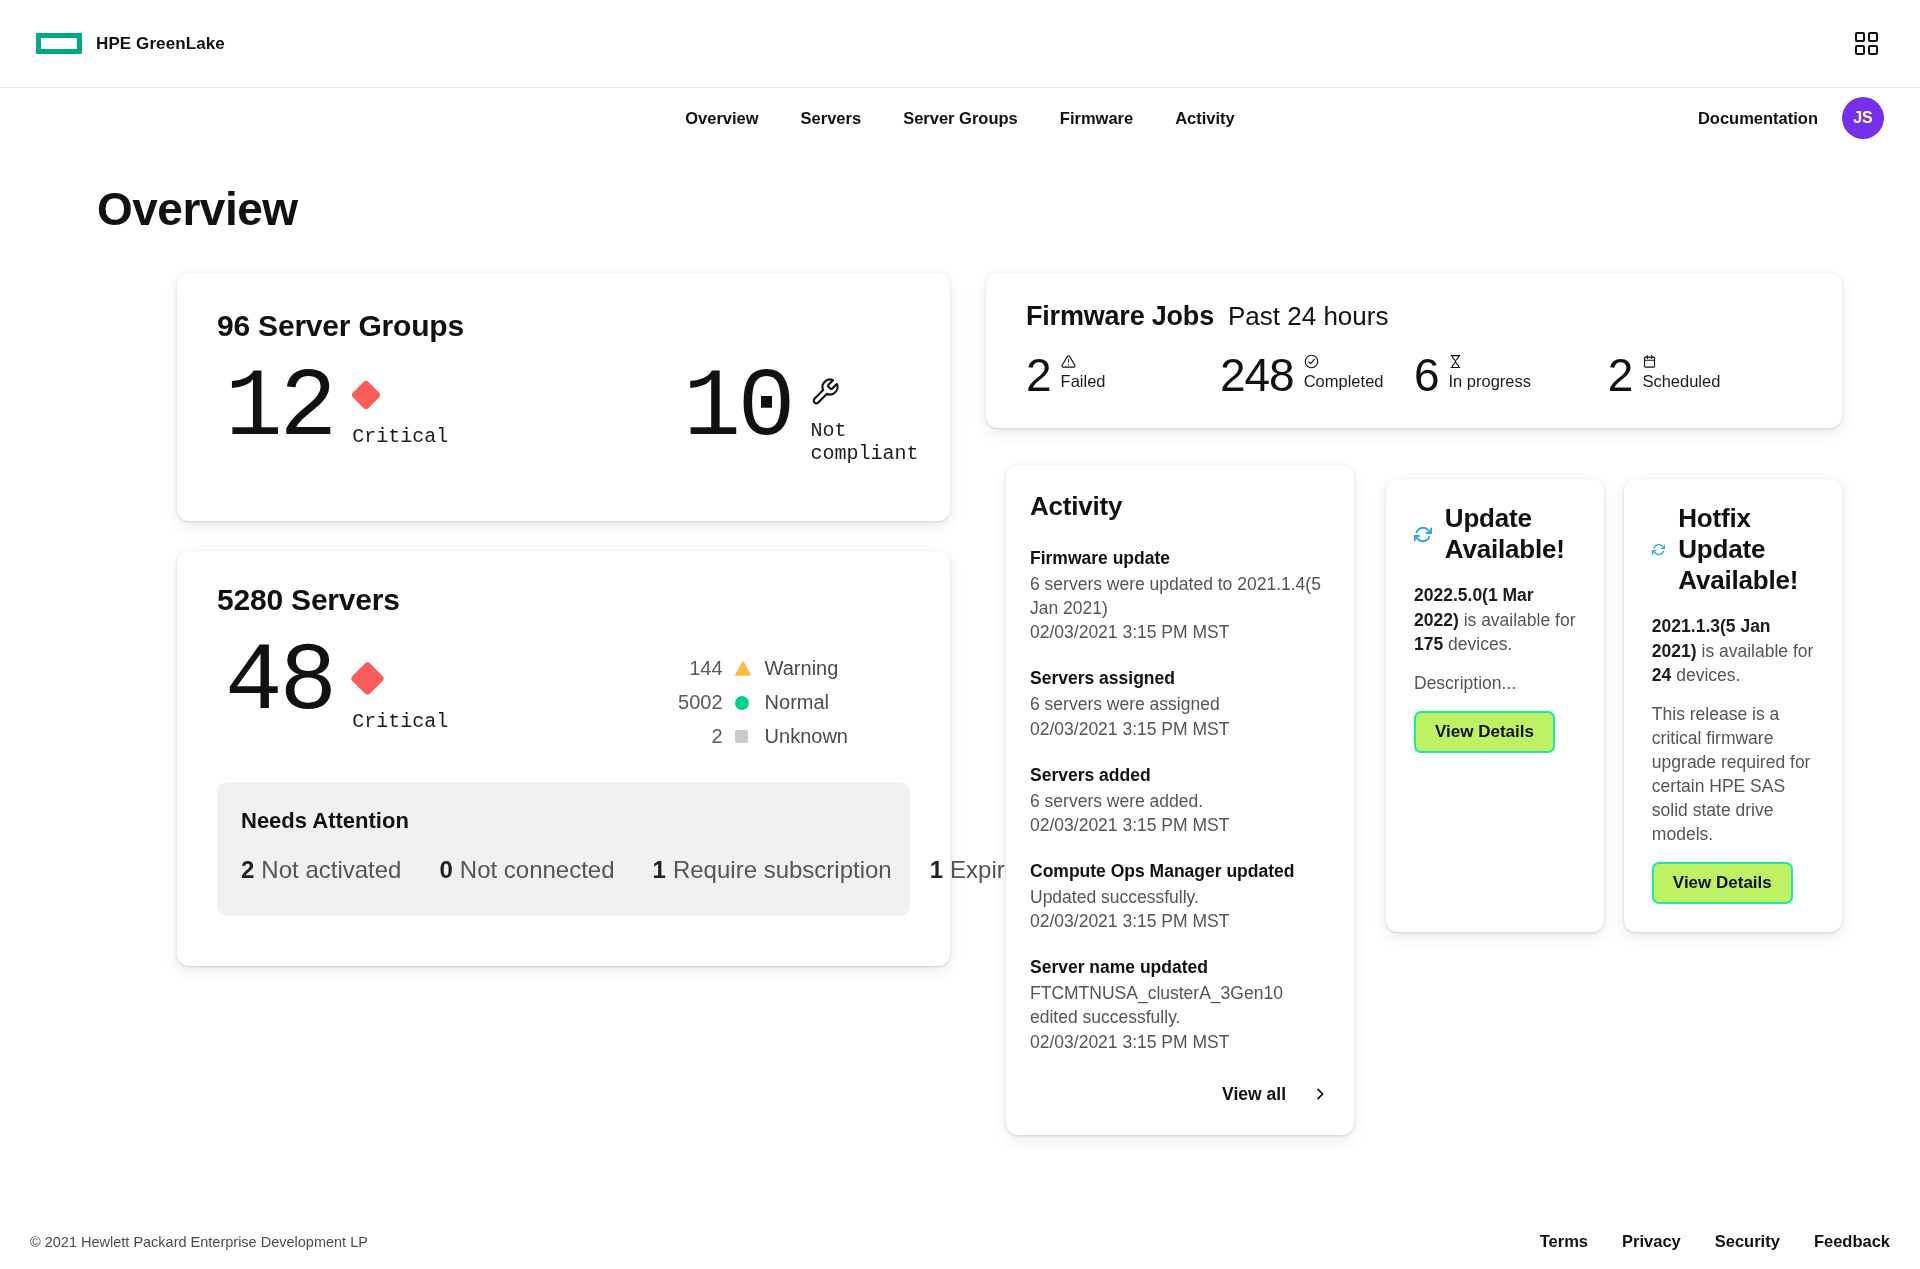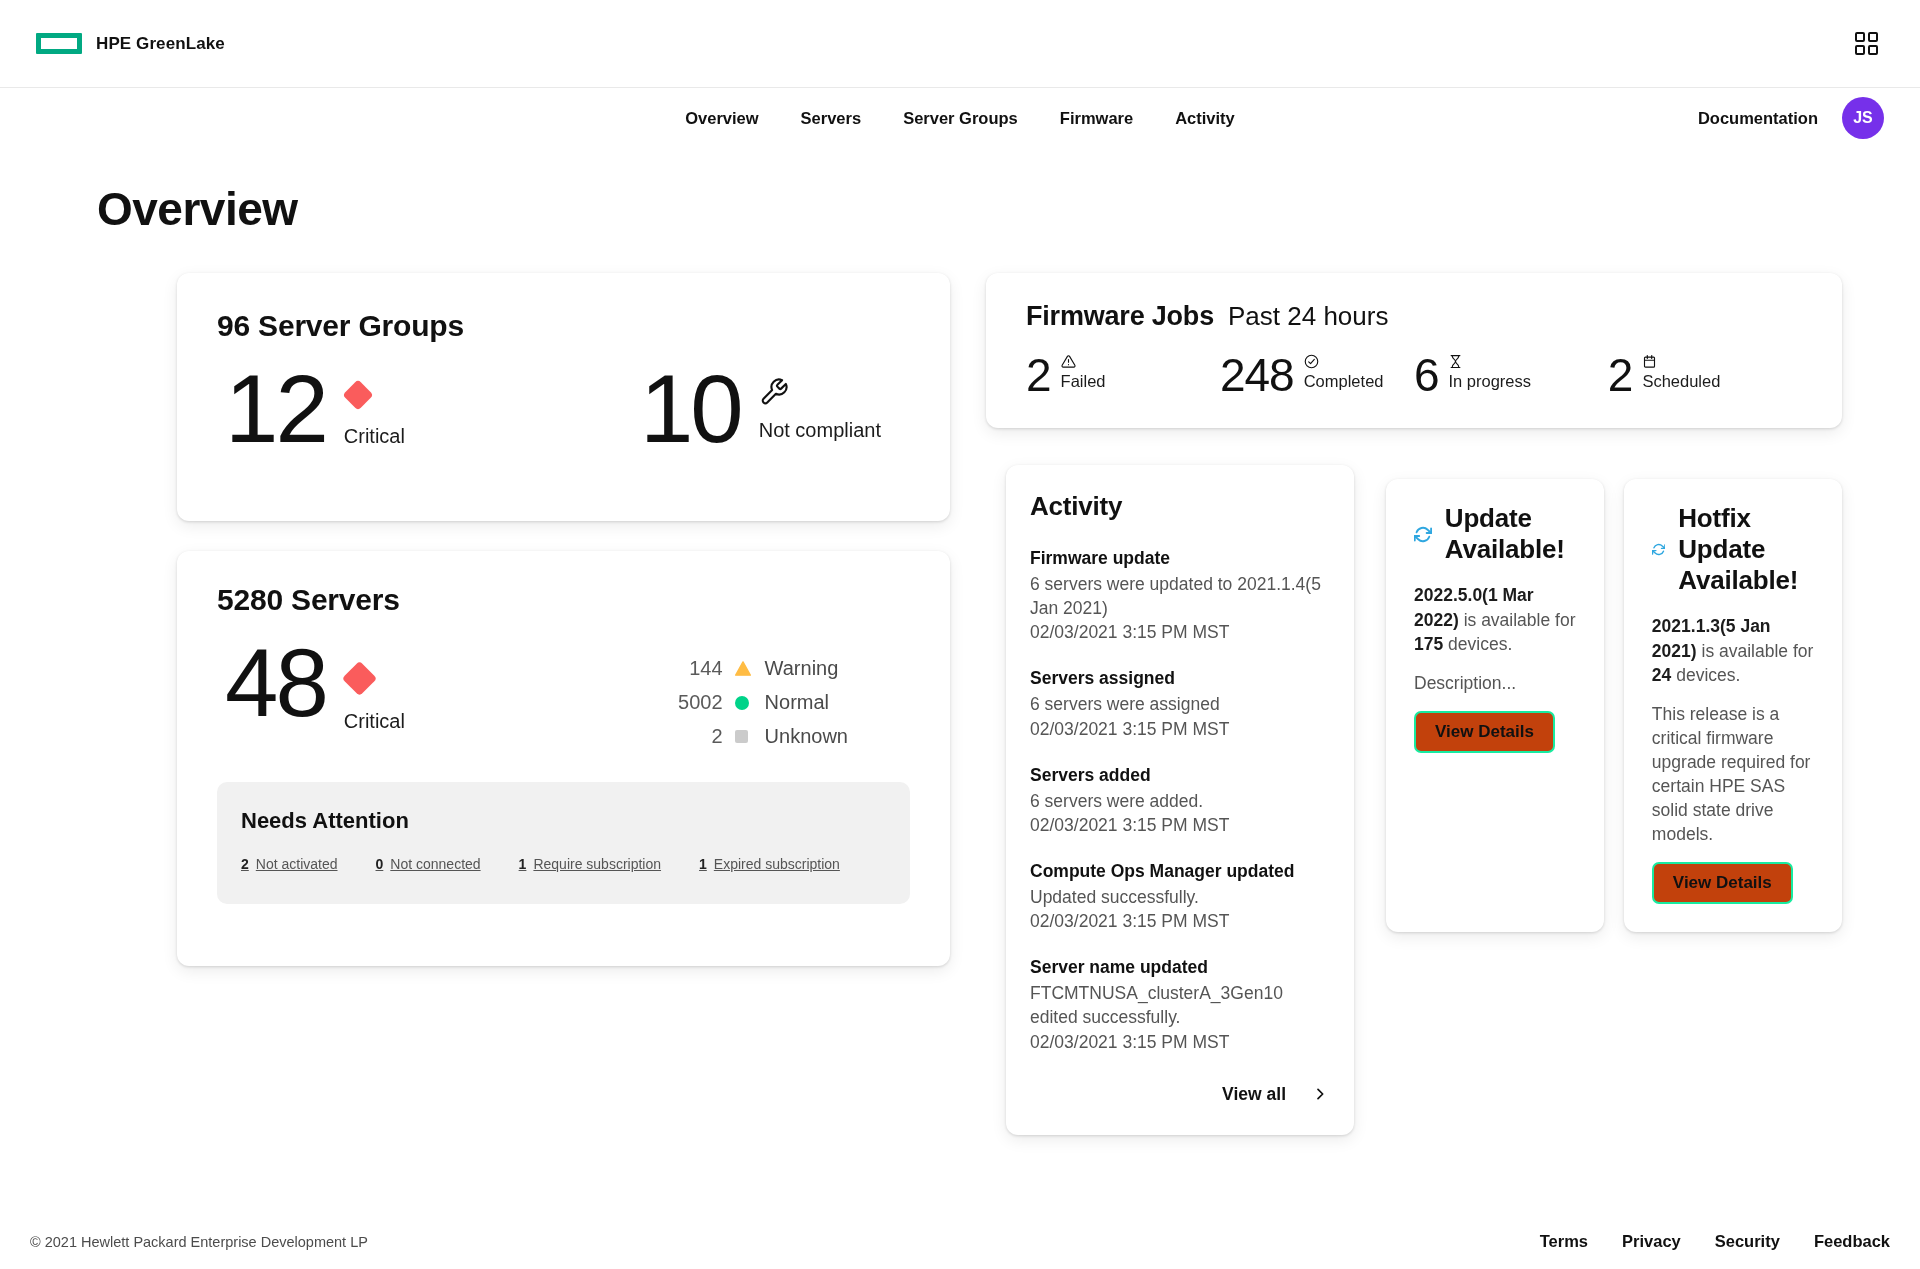--- a/index.html
+++ b/index.html
@@ -27,37 +27,37 @@
   main{padding:0 80px 0 97px;}
   h1.page-title{font-size:46px;font-weight:800;margin-top:34px;letter-spacing:-.5px;}
   .content{margin-left:80px;margin-top:37px;display:flex;gap:36px;}
   .col-left{width:773px;flex:0 0 773px;display:flex;flex-direction:column;gap:30px;}
   .col-right{flex:1;display:flex;flex-direction:column;}
   .card{background:#fff;border-radius:12px;box-shadow:0 1px 3px rgba(0,0,0,.14),0 5px 16px rgba(0,0,0,.08);}
   .card h2{font-size:30px;font-weight:800;letter-spacing:-.2px;}
   
   .sg-card{min-height:248px;padding:36px 40px 44px;}
   .big-stats{display:flex;gap:235px;margin-top:24px;padding-left:8px;}
-  .big-stat{display:flex;}
+  .big-stat{display:flex;font-family:Liberation Mono, monospace;}
   .big-num{font-size:96px;font-weight:300;line-height:.88;letter-spacing:-3px;}
   .stat-side{margin-left:18px;padding-top:14px;display:flex;flex-direction:column;align-items:flex-start;gap:16px;}
   .diamond{width:22px;height:22px;background:#FA5C5C;border-radius:4px;transform:rotate(45deg);margin:3px;}
   .stat-label{font-size:20px;color:#1c1c1c;}
   
   .srv-card{min-height:415px;padding:32px 40px 40px;}
   .servers-row{display:flex;margin-top:24px;padding-left:8px;}
   .status-list{margin-left:auto;margin-right:62px;padding-top:16px;display:grid;grid-template-columns:auto 18px auto;column-gap:12px;row-gap:11px;align-items:center;}
   .st-num{font-size:20px;color:#5a5a5a;text-align:right;}
   .st-label{font-size:20px;color:#4a4a4a;}
   .dot{width:14px;height:14px;border-radius:50%;background:#00D389;}
   .sq{width:13px;height:13px;border-radius:2px;background:#CBCBCB;}
   .needs-attention{margin-top:34px;background:#F1F1F1;border-radius:10px;padding:26px 24px 32px;}
   .needs-attention h3{font-size:22px;font-weight:800;}
   .na-row{display:flex;gap:38px;margin-top:22px;flex-wrap:nowrap;}
-  .na-item{font-size:14px;color:#555;white-space:nowrap;text-decoration:underline;}
+  .na-item{font-size:24px;color:#555;white-space:nowrap;}
   .na-item b{color:#222;font-weight:700;margin-right:7px;}
   
   .fw-card{min-height:148px;padding:28px 40px 30px;}
   .fw-head{display:flex;align-items:baseline;gap:14px;}
   .fw-head h2{font-size:27px;}
   .fw-sub{font-size:26px;font-weight:400;color:#111;}
   .fw-stats{display:flex;margin-top:20px;}
   .fw-stat{flex:1;display:flex;}
   .fw-num{font-size:46px;font-weight:300;line-height:1;letter-spacing:-1px;}
   .fw-side{margin-left:10px;display:flex;flex-direction:column;gap:3px;padding-top:2px;}
@@ -71,21 +71,21 @@
   .act-item p{font-size:17.5px;color:#555;line-height:1.38;}
   .view-all{margin-top:auto;align-self:flex-end;display:flex;align-items:center;gap:26px;cursor:pointer;padding:6px 2px;}
   .view-all span{font-size:17.5px;font-weight:700;}
   .updates-col{flex:1;margin-top:14px;display:flex;flex-direction:row;gap:20px;}
   .up-card{padding:24px 28px 28px;min-height:220px;}
   .up-head{display:flex;align-items:center;gap:13px;}
   .up-head h2{font-size:26px;}
   .up-line{margin-top:18px;font-size:17.5px;color:#555;line-height:1.4;}
   .up-line b{color:#1c1c1c;font-weight:700;}
   .up-desc{margin-top:14px;font-size:17.5px;color:#555;line-height:1.38;max-width:400px;}
-  .view-details{margin-top:16px;background:#c2410c;border:2px solid #17EBA0;border-radius:7px;padding:9px 19px;font-size:17px;font-weight:700;font-family:inherit;color:#111;cursor:pointer;}
+  .view-details{margin-top:16px;background:#bef264;border:2px solid #17EBA0;border-radius:7px;padding:9px 19px;font-size:17px;font-weight:700;font-family:inherit;color:#111;cursor:pointer;}
   
   .pagefoot{position:absolute;left:30px;right:30px;bottom:18px;display:flex;justify-content:space-between;align-items:baseline;}
   .copyright{font-size:14.5px;color:#4c4c4c;}
   .foot-links{display:flex;gap:34px;}
   .foot-links a{font-size:16.5px;font-weight:700;color:#111;text-decoration:none;cursor:pointer;}
   svg{display:block;}
 </style>
 </head>
 <body>
 

